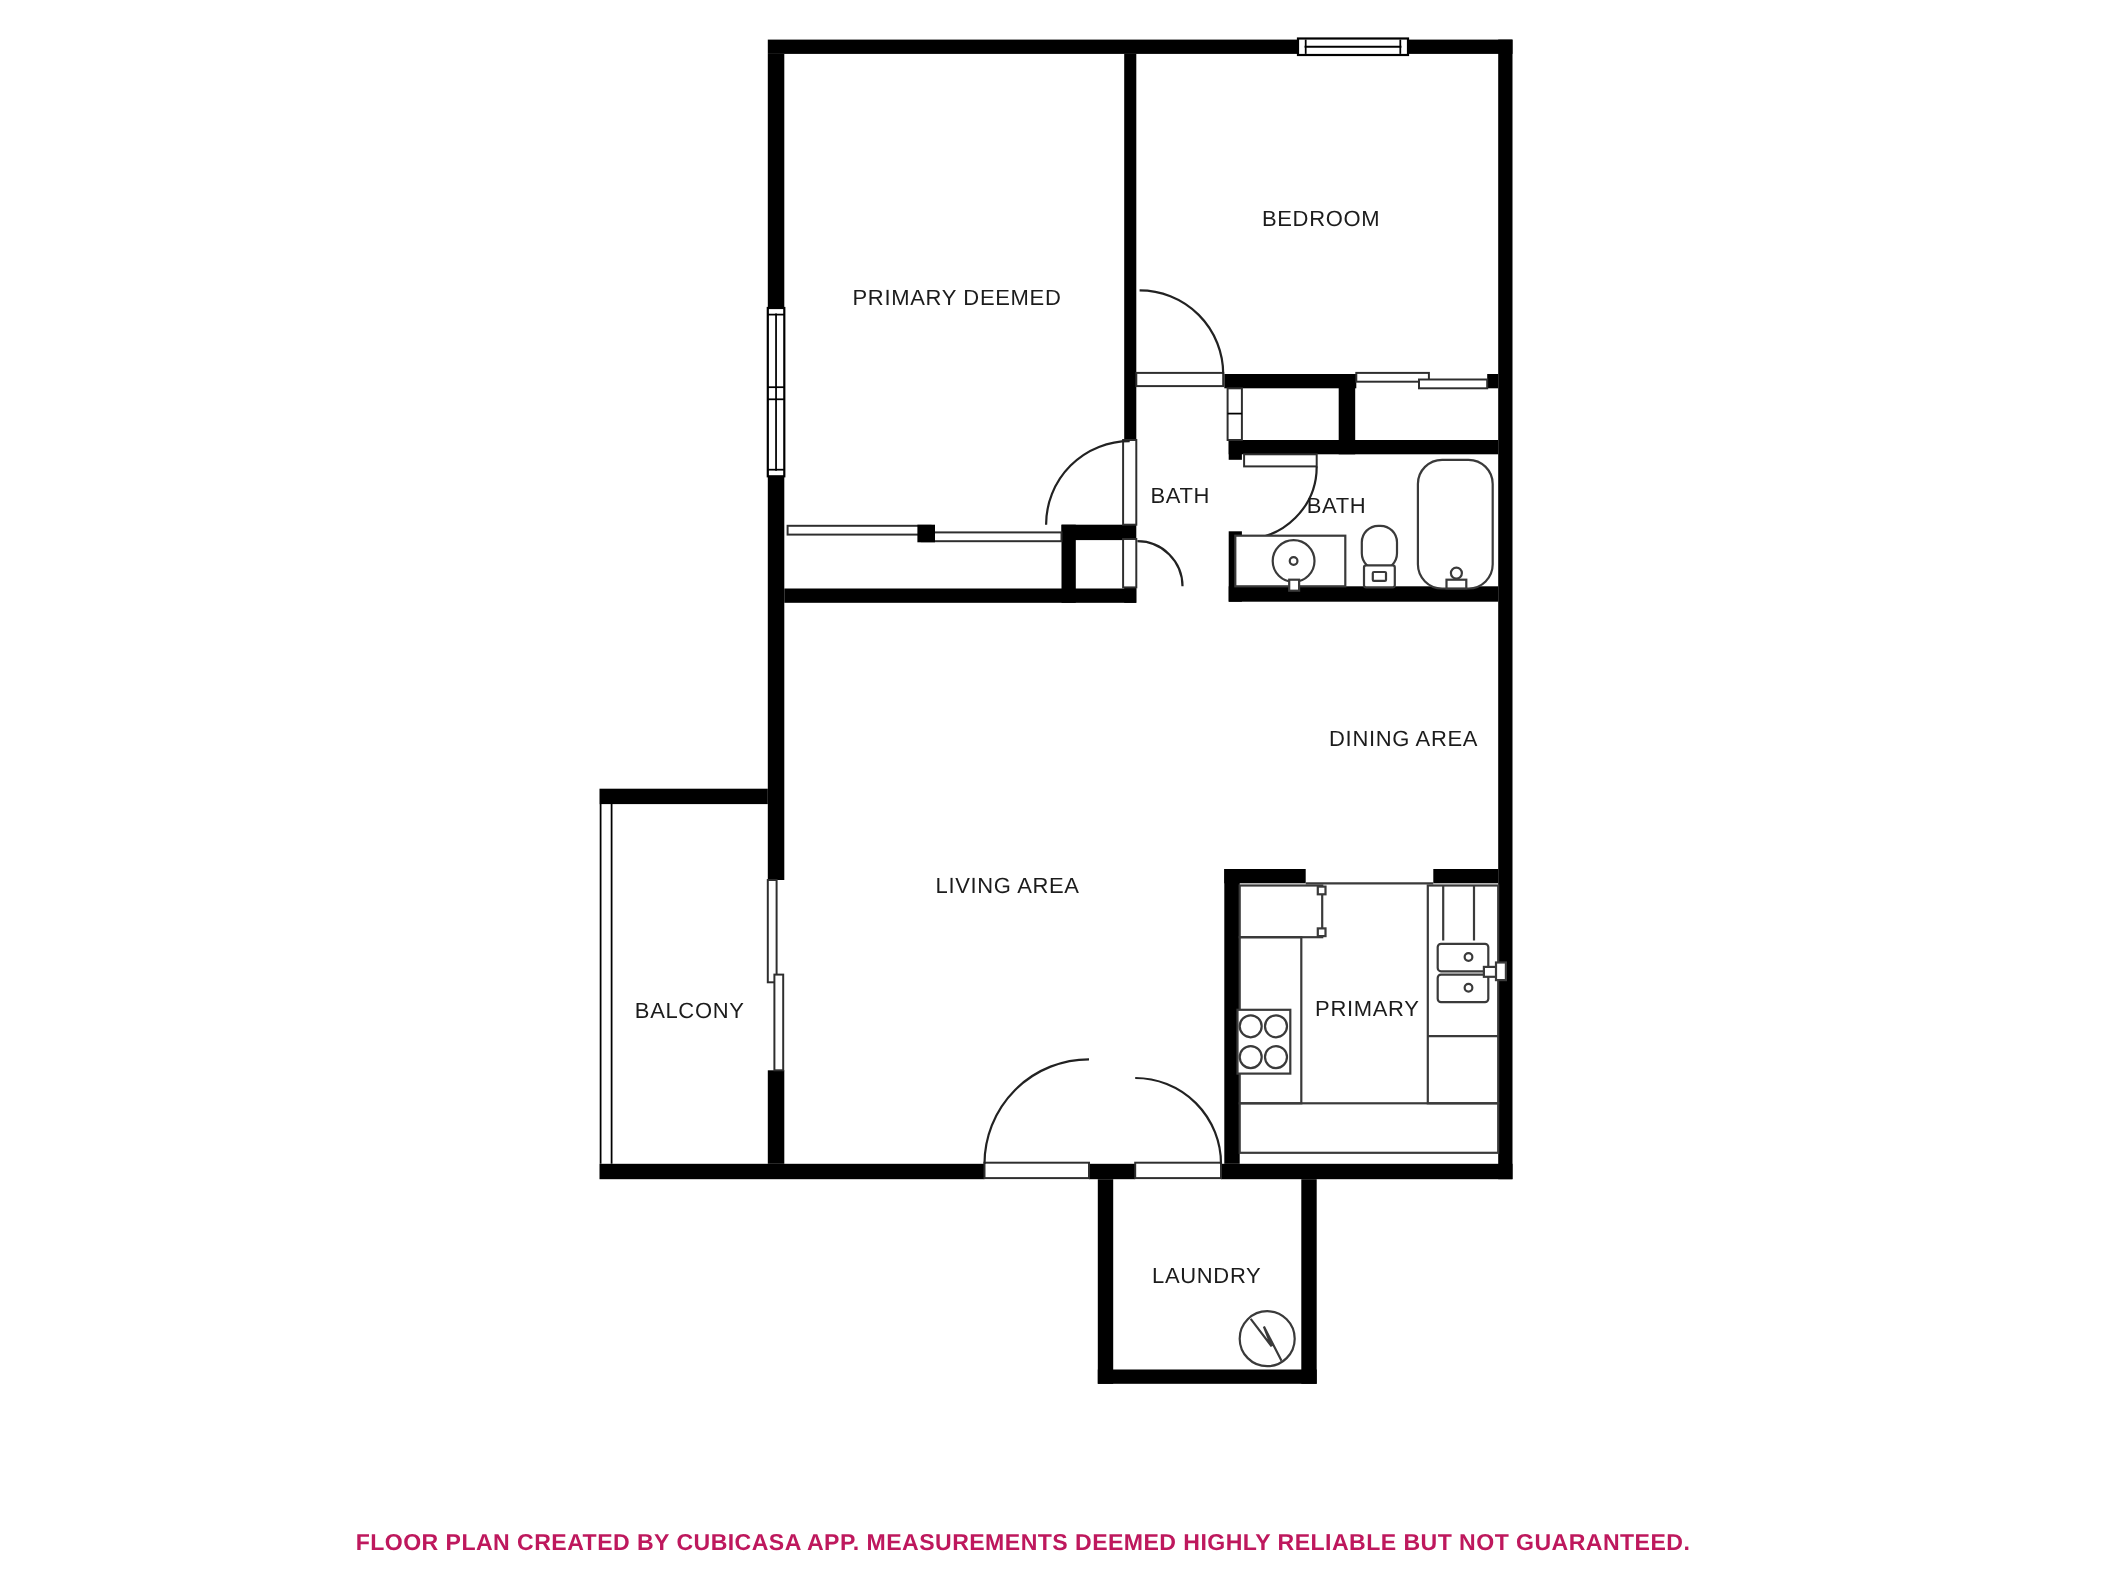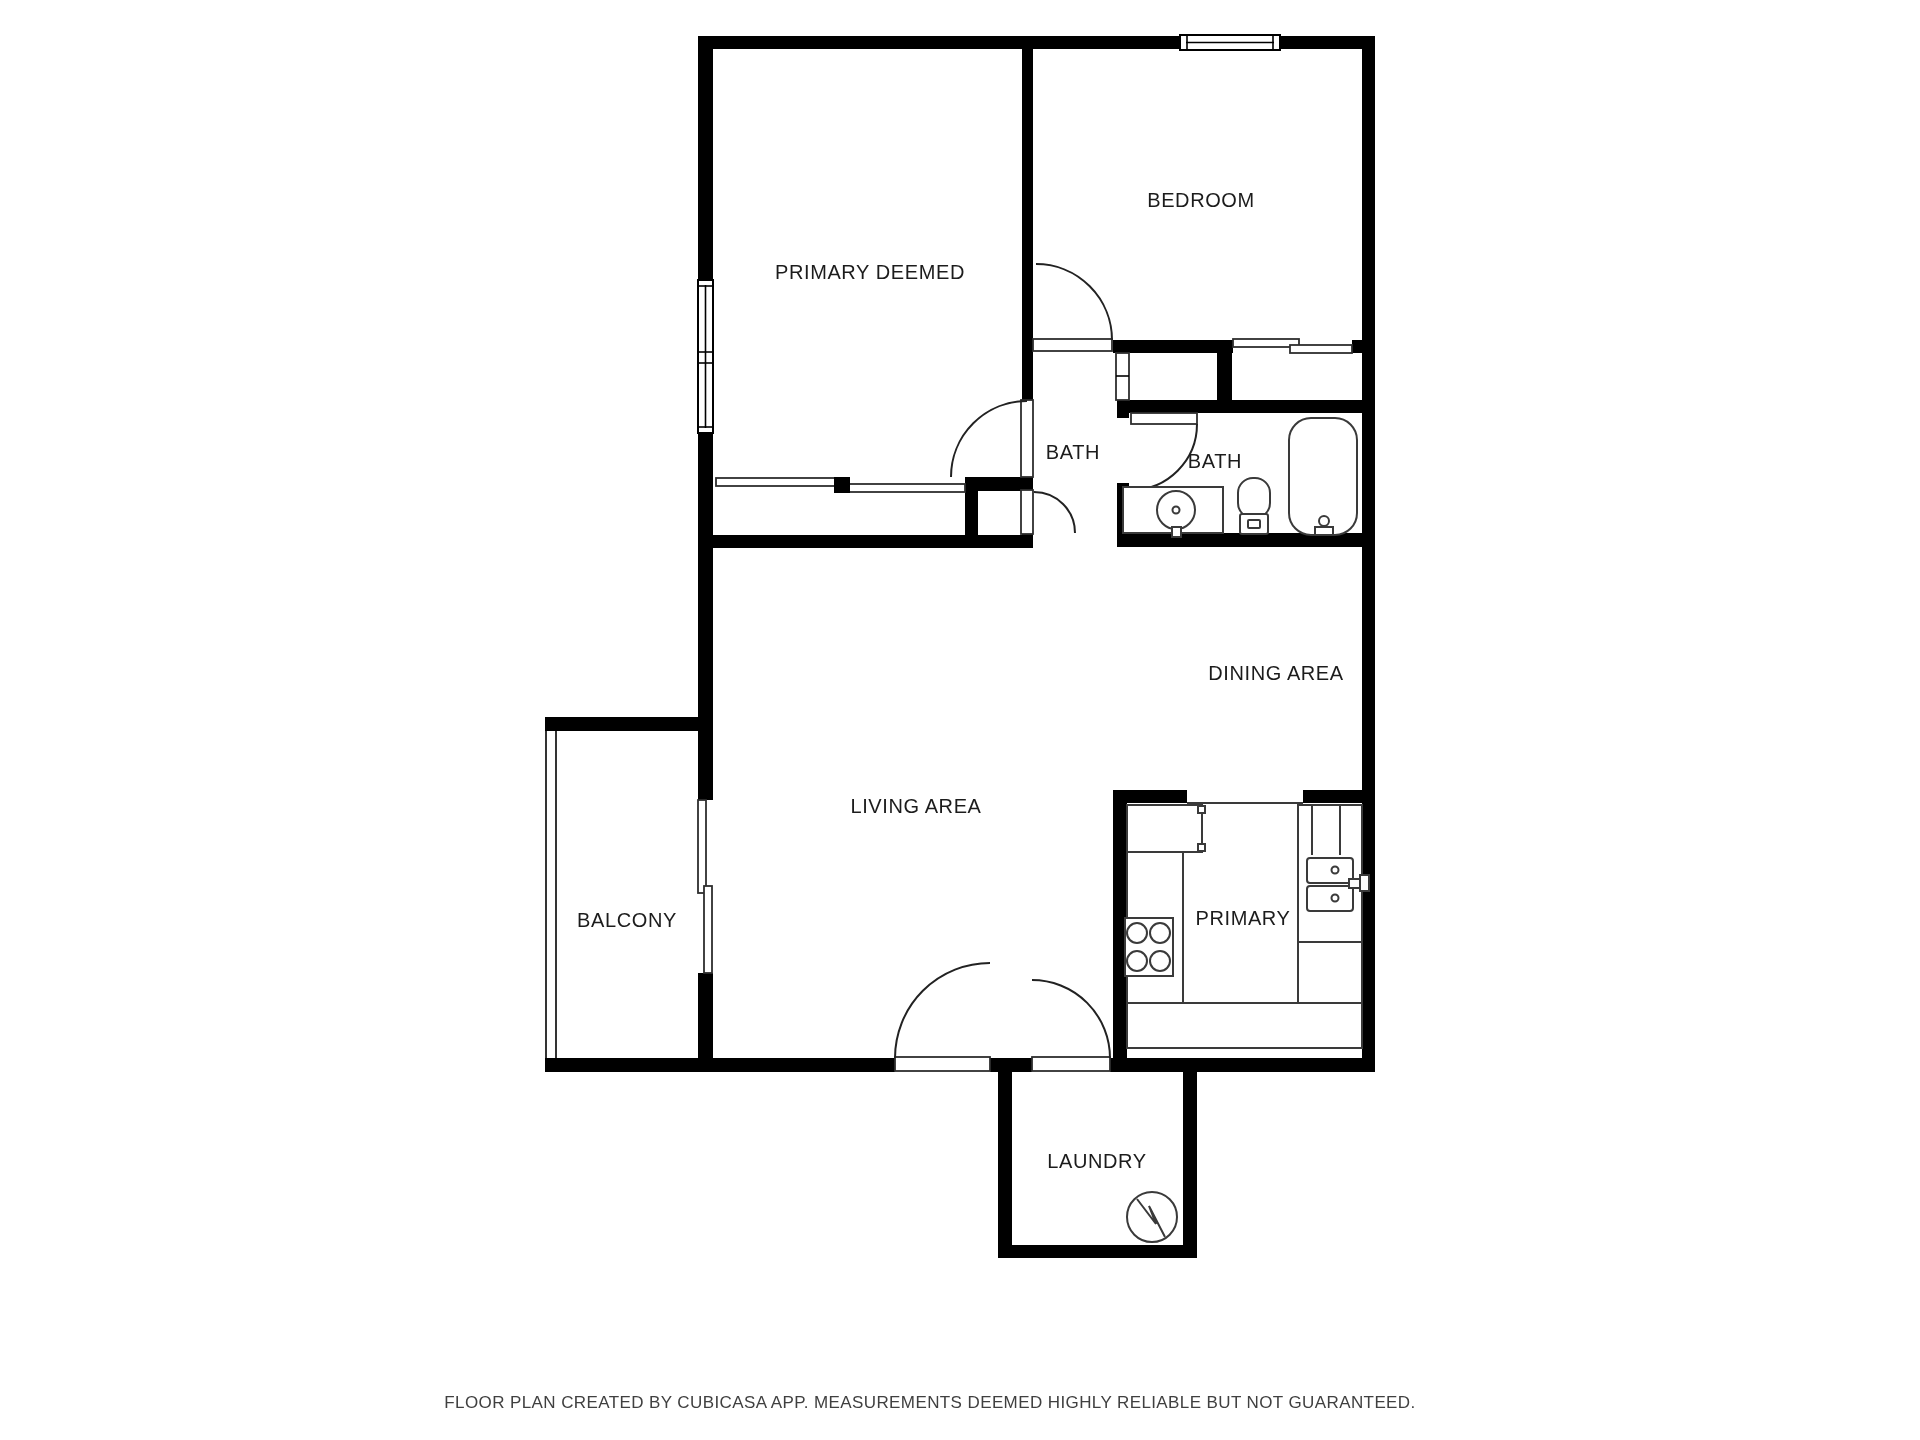--- a/index.html
+++ b/index.html
@@ -30,24 +30,24 @@
     transform:translate(-50%,-50%);
     font-size:20px;
     letter-spacing:0.6px;
     color:var(--text);
     white-space:nowrap;
     text-align:center;
   }
   .footer-text{
     position:absolute;
     transform:translate(-50%,-50%);
-    font-size:17px;
-    font-weight:normal;
+    font-size:21px;
+    font-weight:bold;
     letter-spacing:0.4px;
-    color:#404040;
+    color:#be185d;
     white-space:nowrap;
   }
 </style>
 </head>
 <body>
 
 <div class="canvas">
 
   <svg width="1920" height="1440" viewBox="0 0 1920 1440">
 

